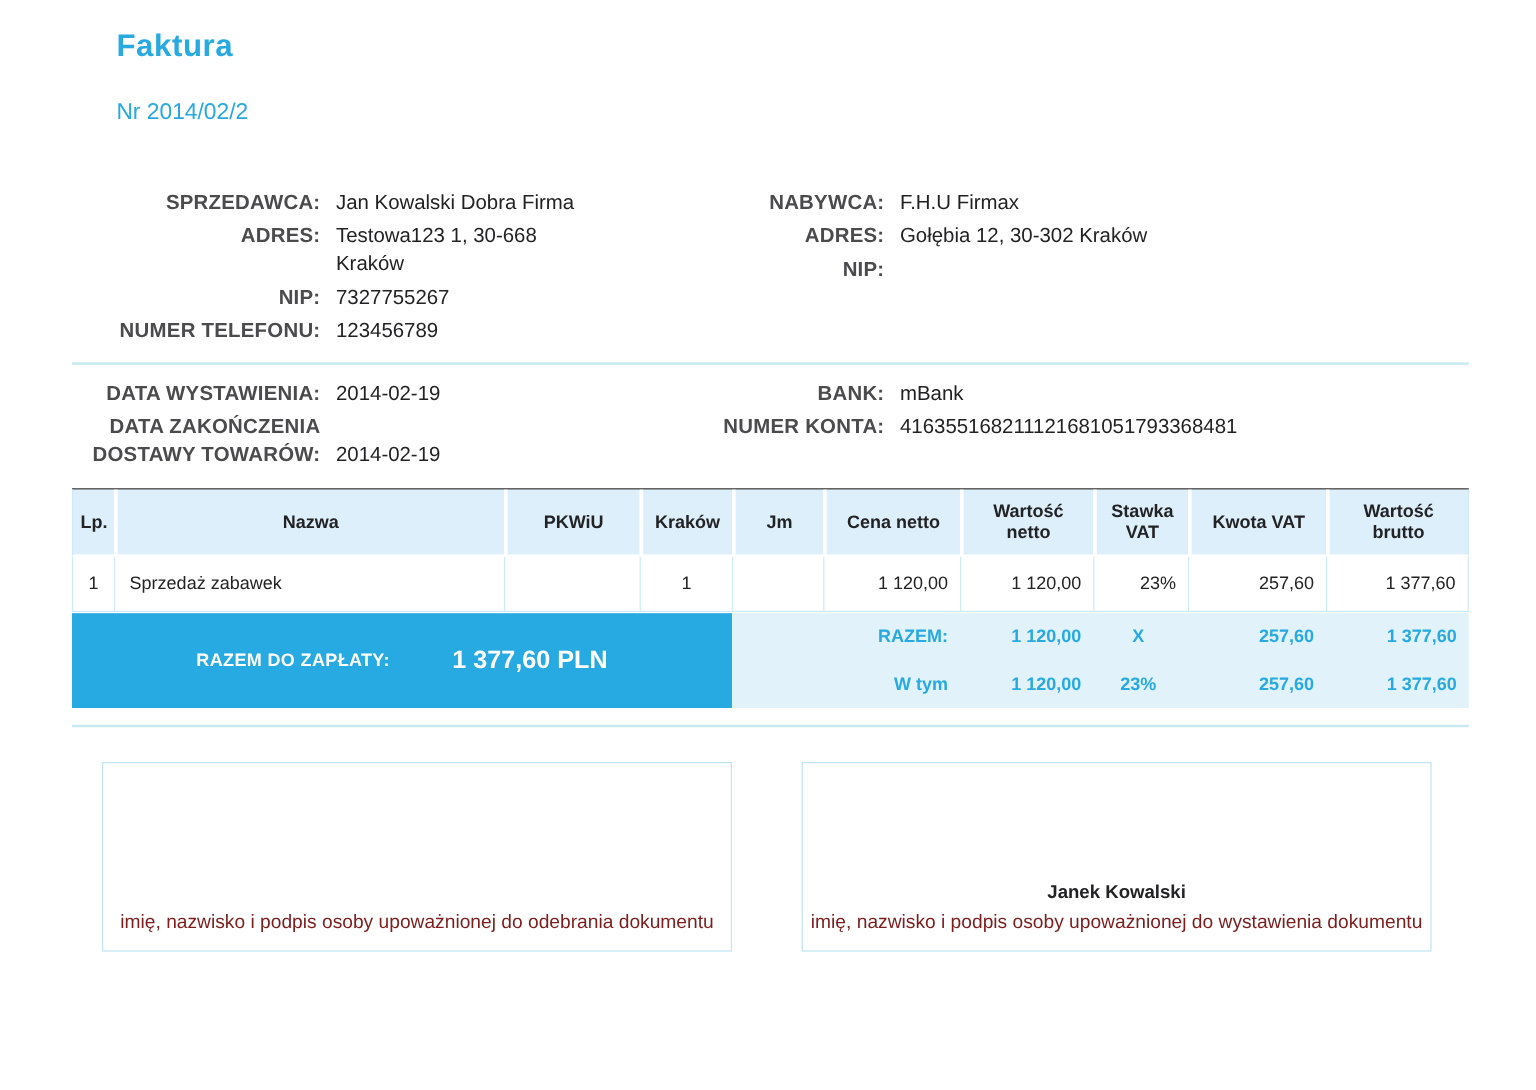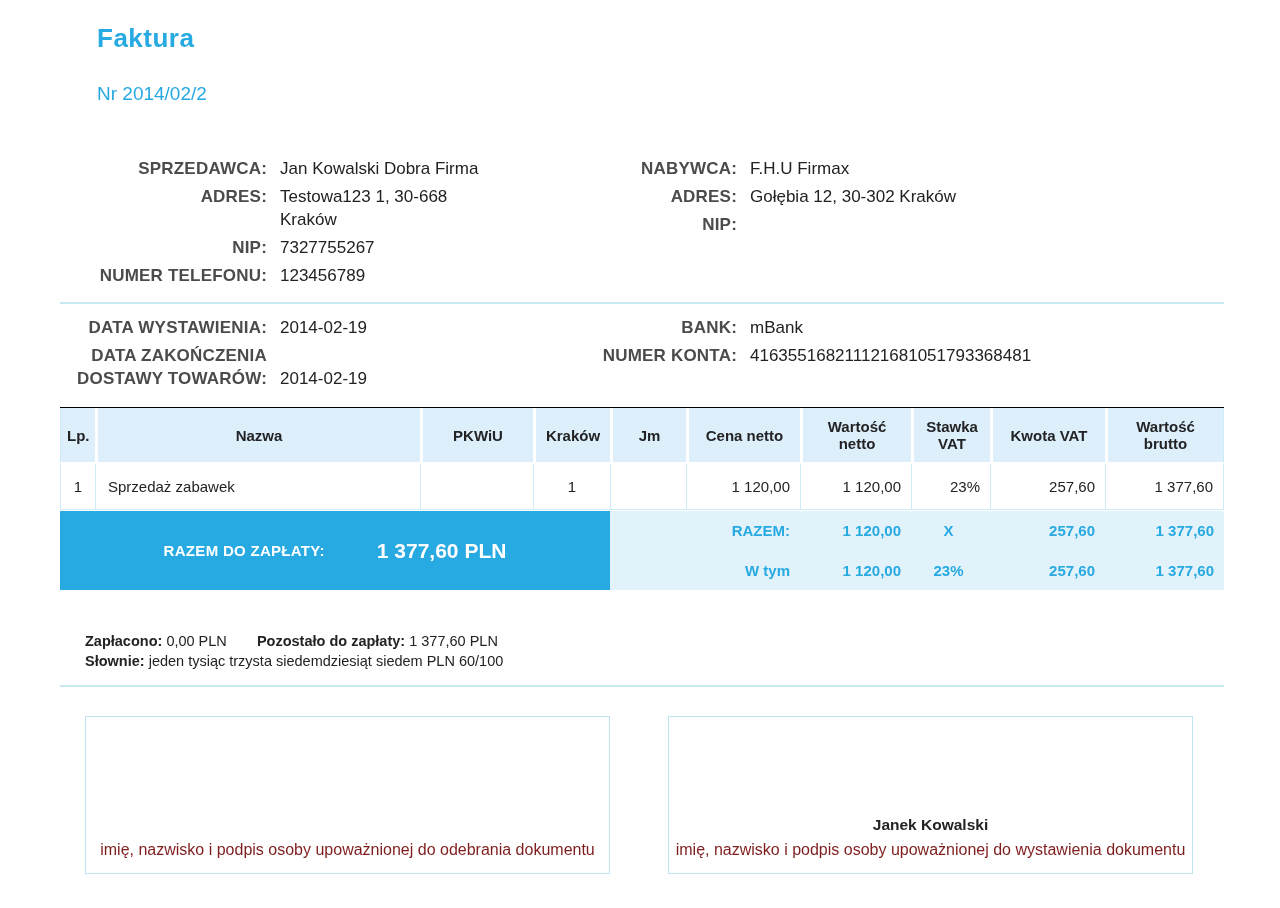--- a/index.html
+++ b/index.html
@@ -260,33 +260,20 @@
         <div class="summary-row">
           <div class="summary-cell sc-label">W tym</div>
           <div class="summary-cell sc-netto">1 120,00</div>
           <div class="summary-cell sc-rate">23%</div>
           <div class="summary-cell sc-vat">257,60</div>
           <div class="summary-cell sc-brutto">1 377,60</div>
         </div>
       </div>
     </div>
 
-    <div class="payment">
-      <div>
-        <span class="b">Zapłacono:</span>
-        <span>0,00 PLN</span>
-        <span class="gap"></span>
-        <span class="b">Pozostało do zapłaty:</span>
-        <span>1 377,60 PLN</span>
-      </div>
-      <div class="payment-line2">
-        <span class="b">Słownie:</span>
-        <span>jeden tysiąc trzysta siedemdziesiąt siedem PLN 60/100</span>
-      </div>
-    </div>
 
     <div class="divider divider-2"></div>
 
     <div class="signatures">
       <div class="sig-box sig-box-left">
         <div class="sig-caption">imię, nazwisko i podpis osoby upoważnionej do odebrania dokumentu</div>
       </div>
       <div class="sig-box sig-box-right">
         <div class="sig-name">Janek Kowalski</div>
         <div class="sig-caption">imię, nazwisko i podpis osoby upoważnionej do wystawienia dokumentu</div>

